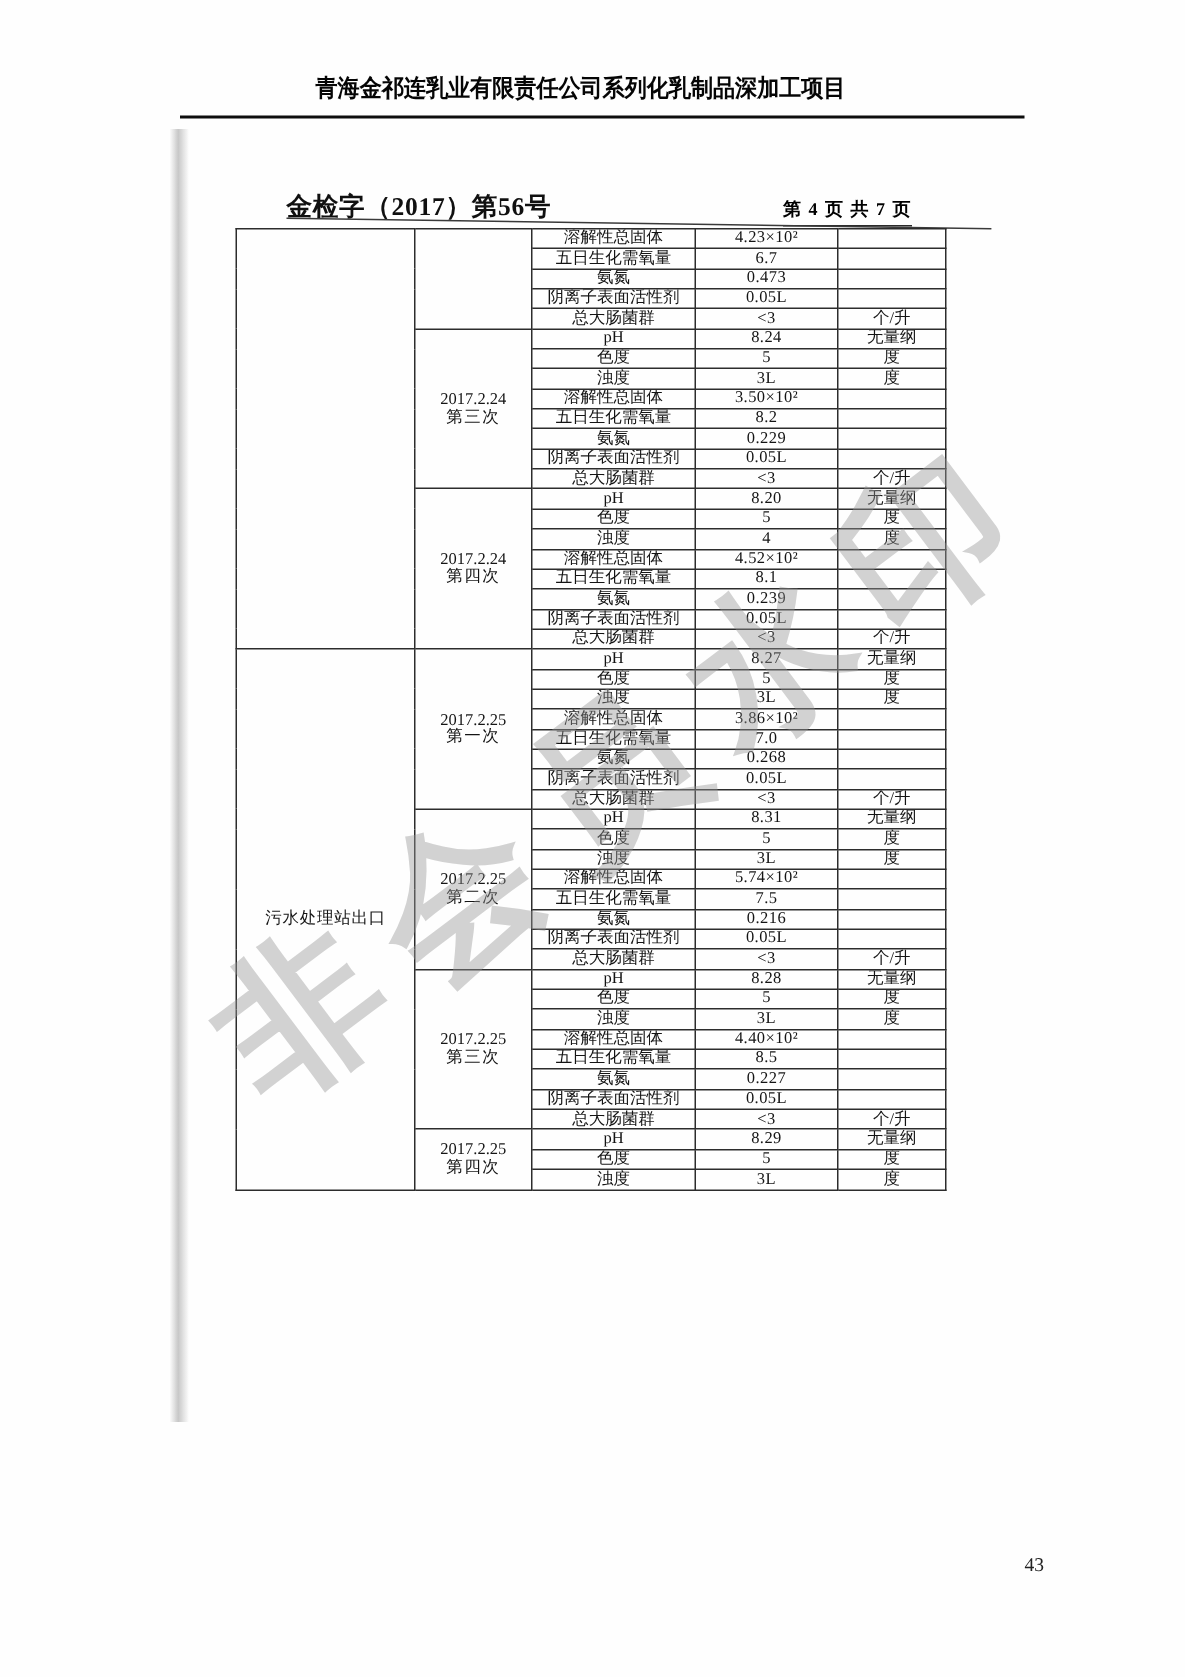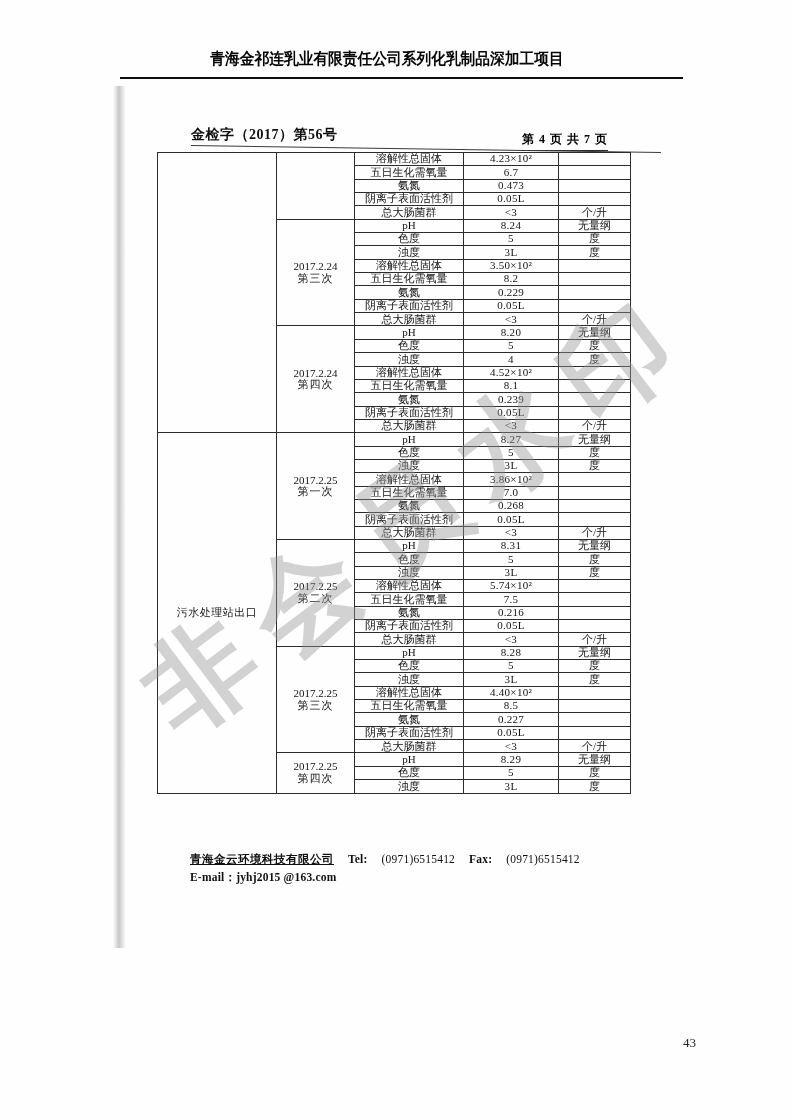--- a/index.html
+++ b/index.html
@@ -17,21 +17,21 @@
 
   .page-title {
     position:absolute; left:0; top:49px; width:774px; text-align:center;
     font-family:"Liberation Sans","DejaVu Sans",sans-serif;
     font-size:16px; font-weight:700; letter-spacing:0px; color:#050505;
     transform:scaleX(0.92); transform-origin:center;
   }
   .title-rule { position:absolute; left:120px; top:77px; width:563px; height:2px; background:#0d0d0d; }
 
   .doc-number {
-    position:absolute; left:191px; top:126px; font-size:14px; font-weight:700;
+    position:absolute; left:191px; top:126px; font-size:17px; font-weight:700;
     letter-spacing:0.5px; color:#101010;
   }
   .page-indicator {
     position:absolute; left:522px; top:131px; font-size:12px; font-weight:700;
     letter-spacing:1px; color:#000000; padding-bottom:2px; border-bottom:1.5px solid #2a2a2a;
   }
   .slant-line {
     position:absolute; left:191px; top:145px; width:470px; height:0;
     border-top:1.4px solid #3a3a3a; transform:rotate(0.85deg); transform-origin:0 0;
   }
@@ -357,20 +357,16 @@
         <tr>
           <td class="param">浊度</td>
           <td class="val">3L</td>
           <td class="unit">度</td>
         </tr>
       </tbody>
   </table>
 
   <div class="watermark">非会员水印</div>
 
-  <div class="footer">
-    <div class="row1"><span class="company">青海金云环境科技有限公司</span><span class="sp"></span><span class="lbl">Tel:</span><span class="sp"></span><span>(0971)6515412</span><span class="sp"></span><span class="lbl">Fax:</span><span class="sp"></span><span>(0971)6515412</span></div>
-    <div class="row2"><span>E-mail：</span><span>jyhj2015 @163.com</span></div>
-  </div>
 
   <div class="page-number">43</div>
 
 </div>
 
 </body></html>

